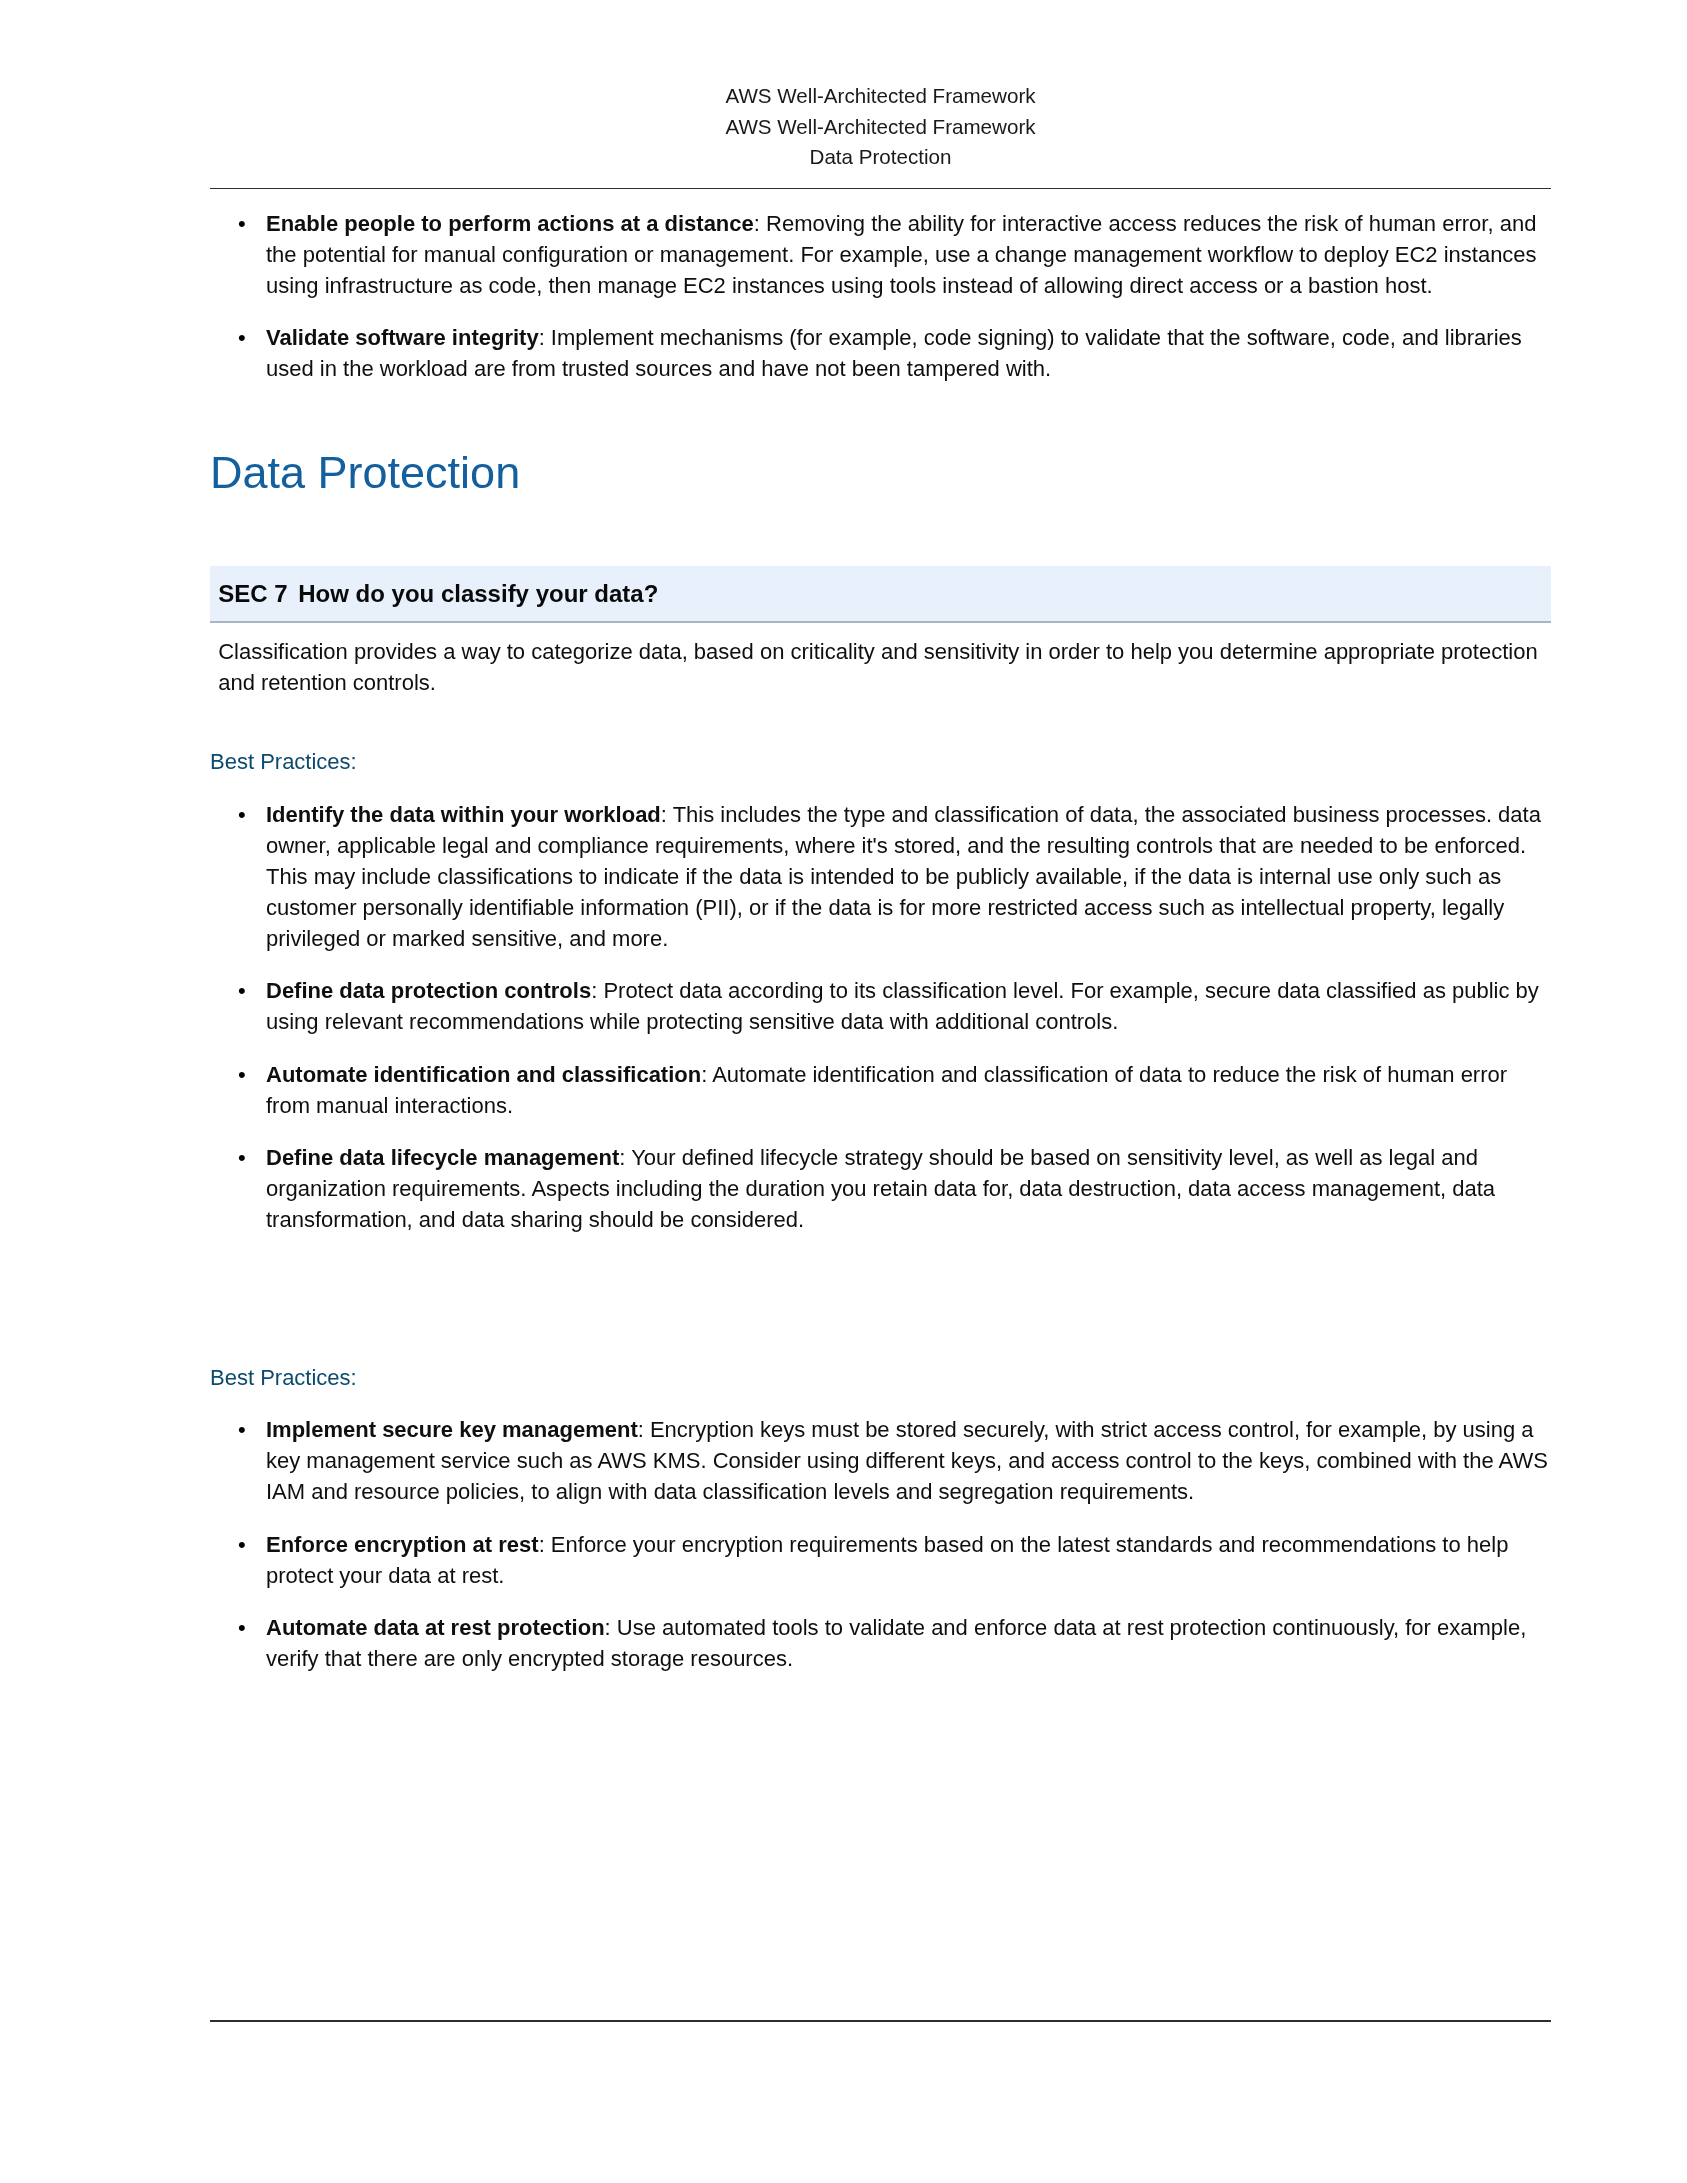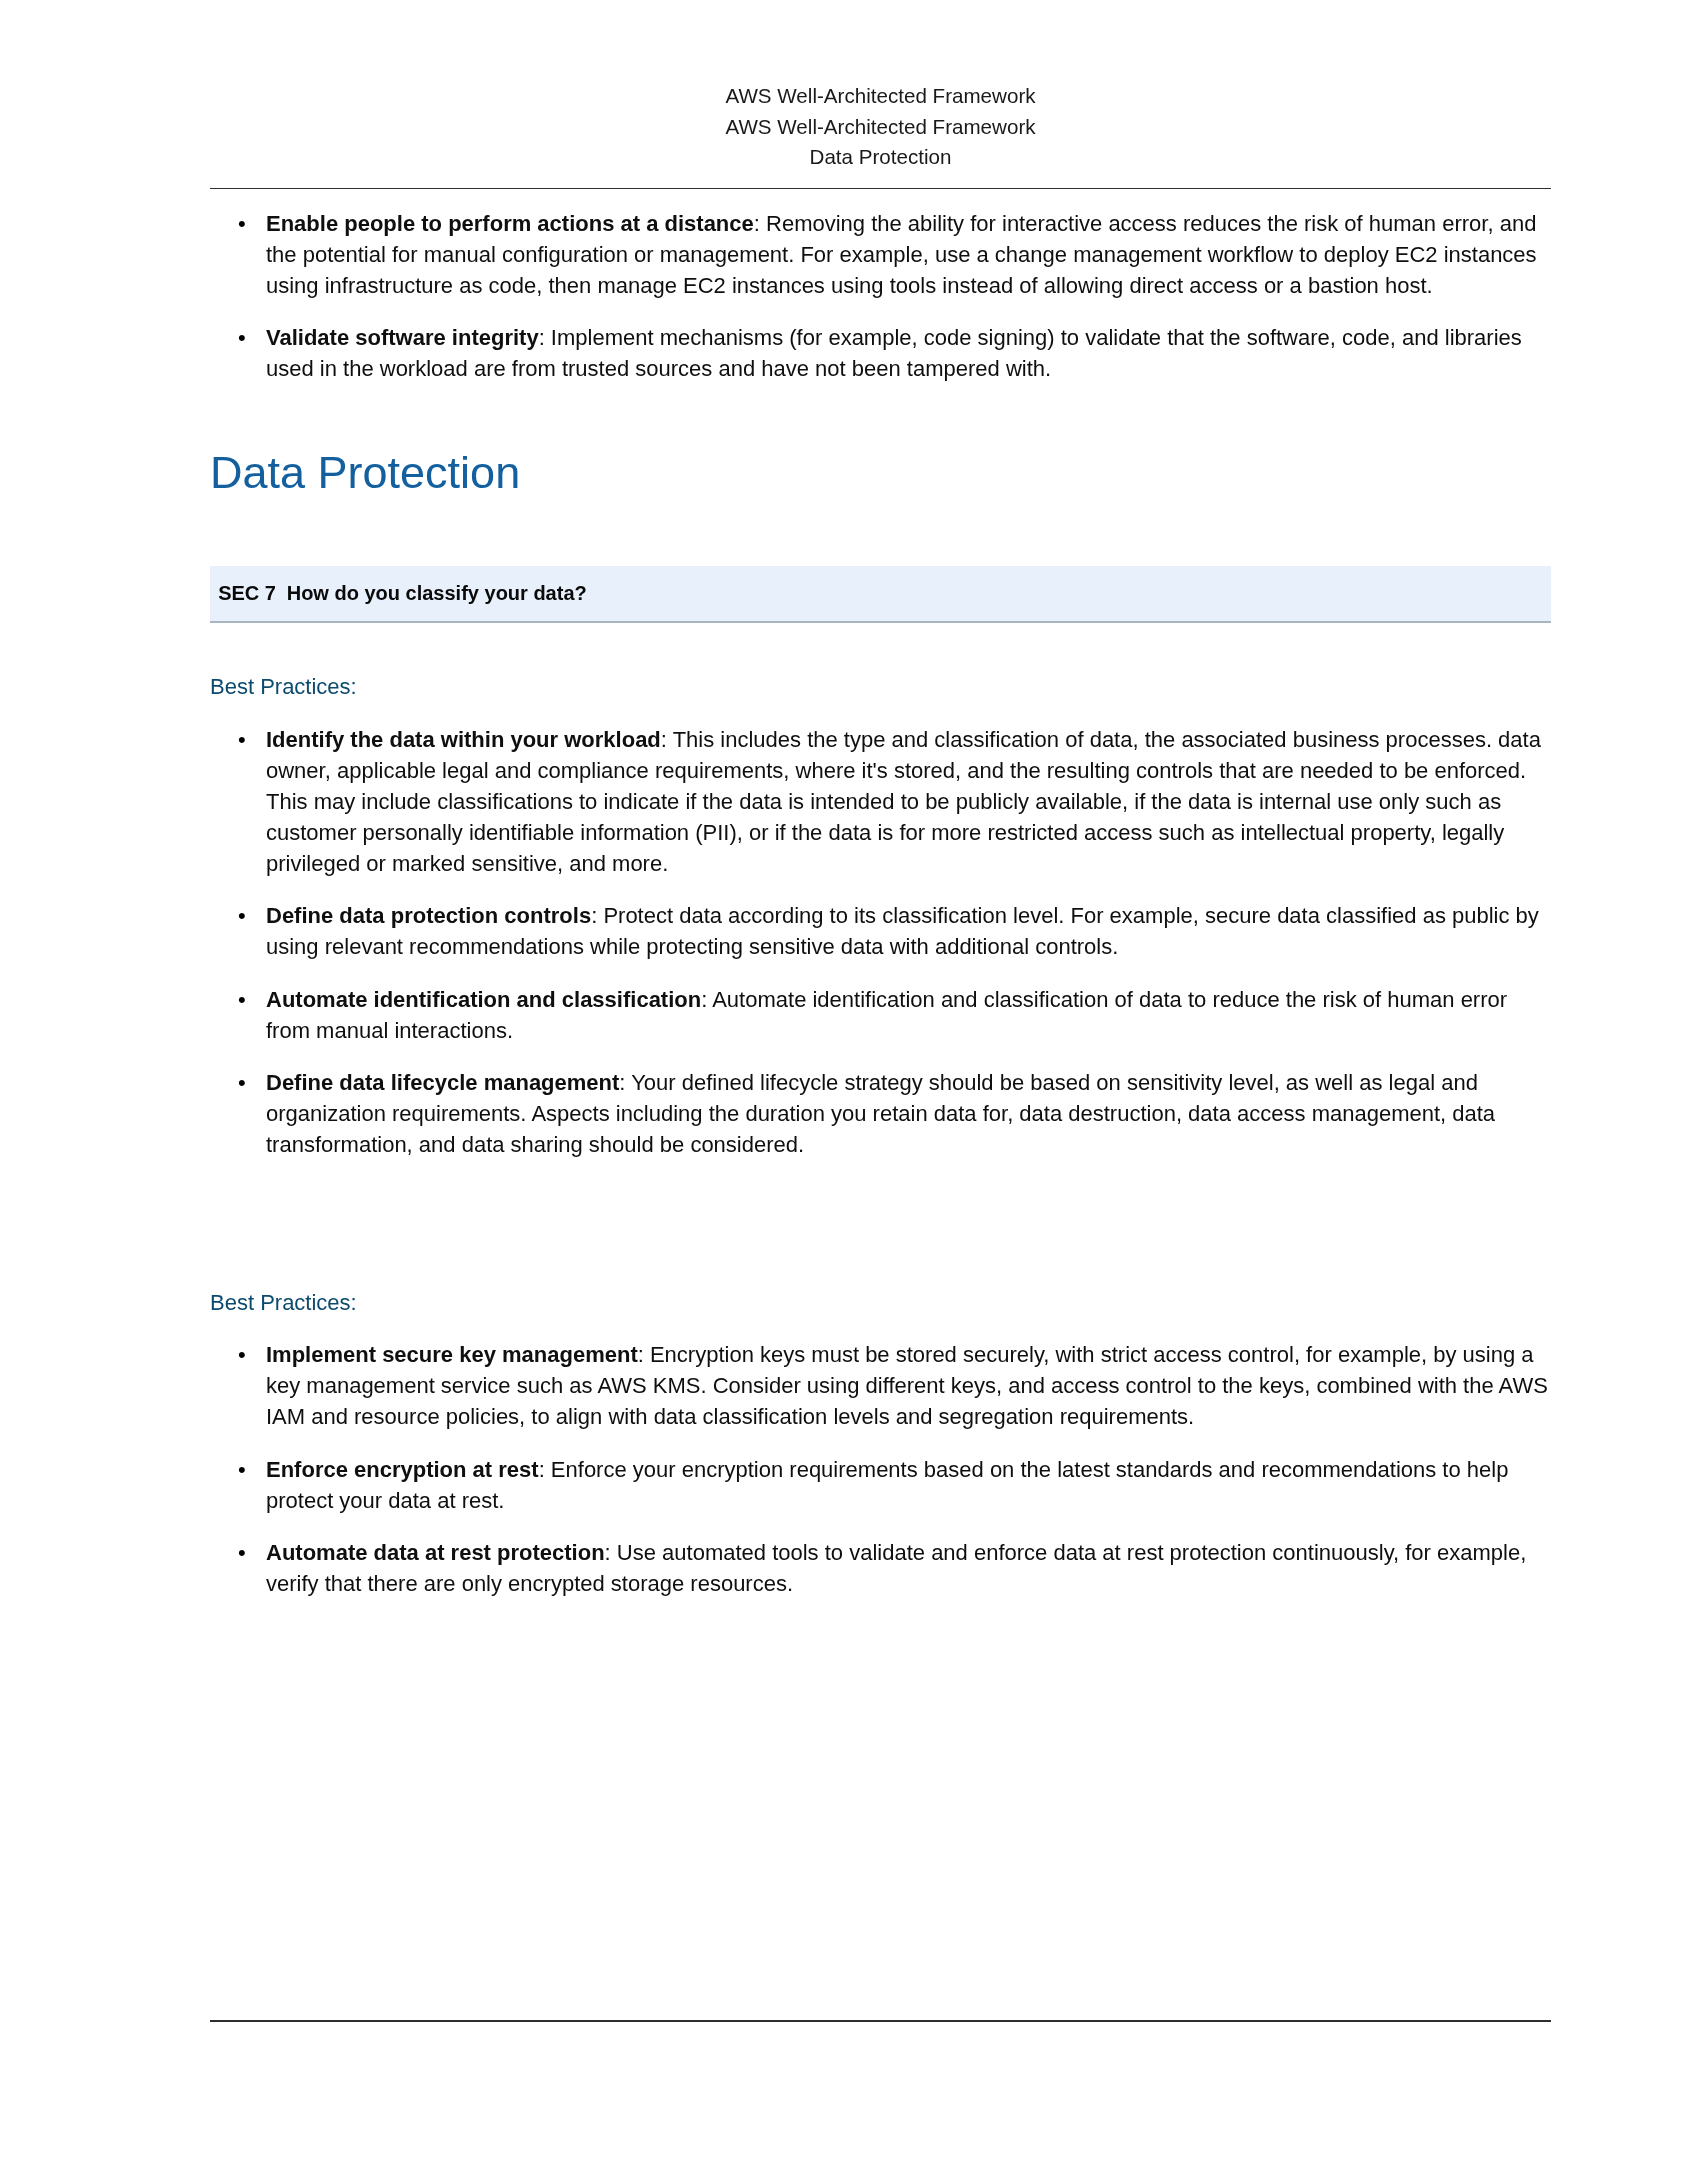--- a/index.html
+++ b/index.html
@@ -98,21 +98,21 @@
   }
 
   
   .sec-bar {
     background: #e8f0fb;
     border-bottom: 2.5px solid #a9b6c2;
     padding: 15px 0 15px 8.2px;
     box-sizing: border-box;
   }
   .sec-bar .sec-text {
-    font-size: 20px;
+    font-size: 24px;
     line-height: 25px;
     font-weight: bold;
     color: #0a0a0a;
     white-space: nowrap;
   }
   .sec-bar .sec-id { font-weight: bold; }
   .sec-bar .sec-gap { display: inline-block; width: 10.7px; }
 
   .sec-desc {
     font-size: 22px;
@@ -174,20 +174,21 @@
 
     <div style="height:64px"></div>
 
     <h1 class="section-title">Data Protection</h1>
 
     <div style="height:69px"></div>
 
     <div class="sec-bar">
       <div class="sec-text"><span class="sec-id">SEC 7</span><span class="sec-gap"></span><span>How do you classify your data?</span></div>
     </div>
+    <div class="sec-desc">Classification provides a way to categorize data, based on criticality and sensitivity in order to help you determine appropriate protection and retention controls.</div>
 
     <div style="height:48px"></div>
 
     <div class="best-practices-label">Best Practices:</div>
 
     <div style="height:21.4px"></div>
 
     <ul class="bullets">
       <li>
         <span class="dot">•</span><span class="lead">Identify the data within your workload</span><span>: This includes the type and classification of data, the associated business processes. data owner, applicable legal and compliance requirements, where it's stored, and the resulting controls that are needed to be enforced. This may include classifications to indicate if the data is intended to be publicly available, if the data is internal use only such as customer personally identifiable information (PII), or if the data is for more restricted access such as intellectual property, legally privileged or marked sensitive, and more.</span>

